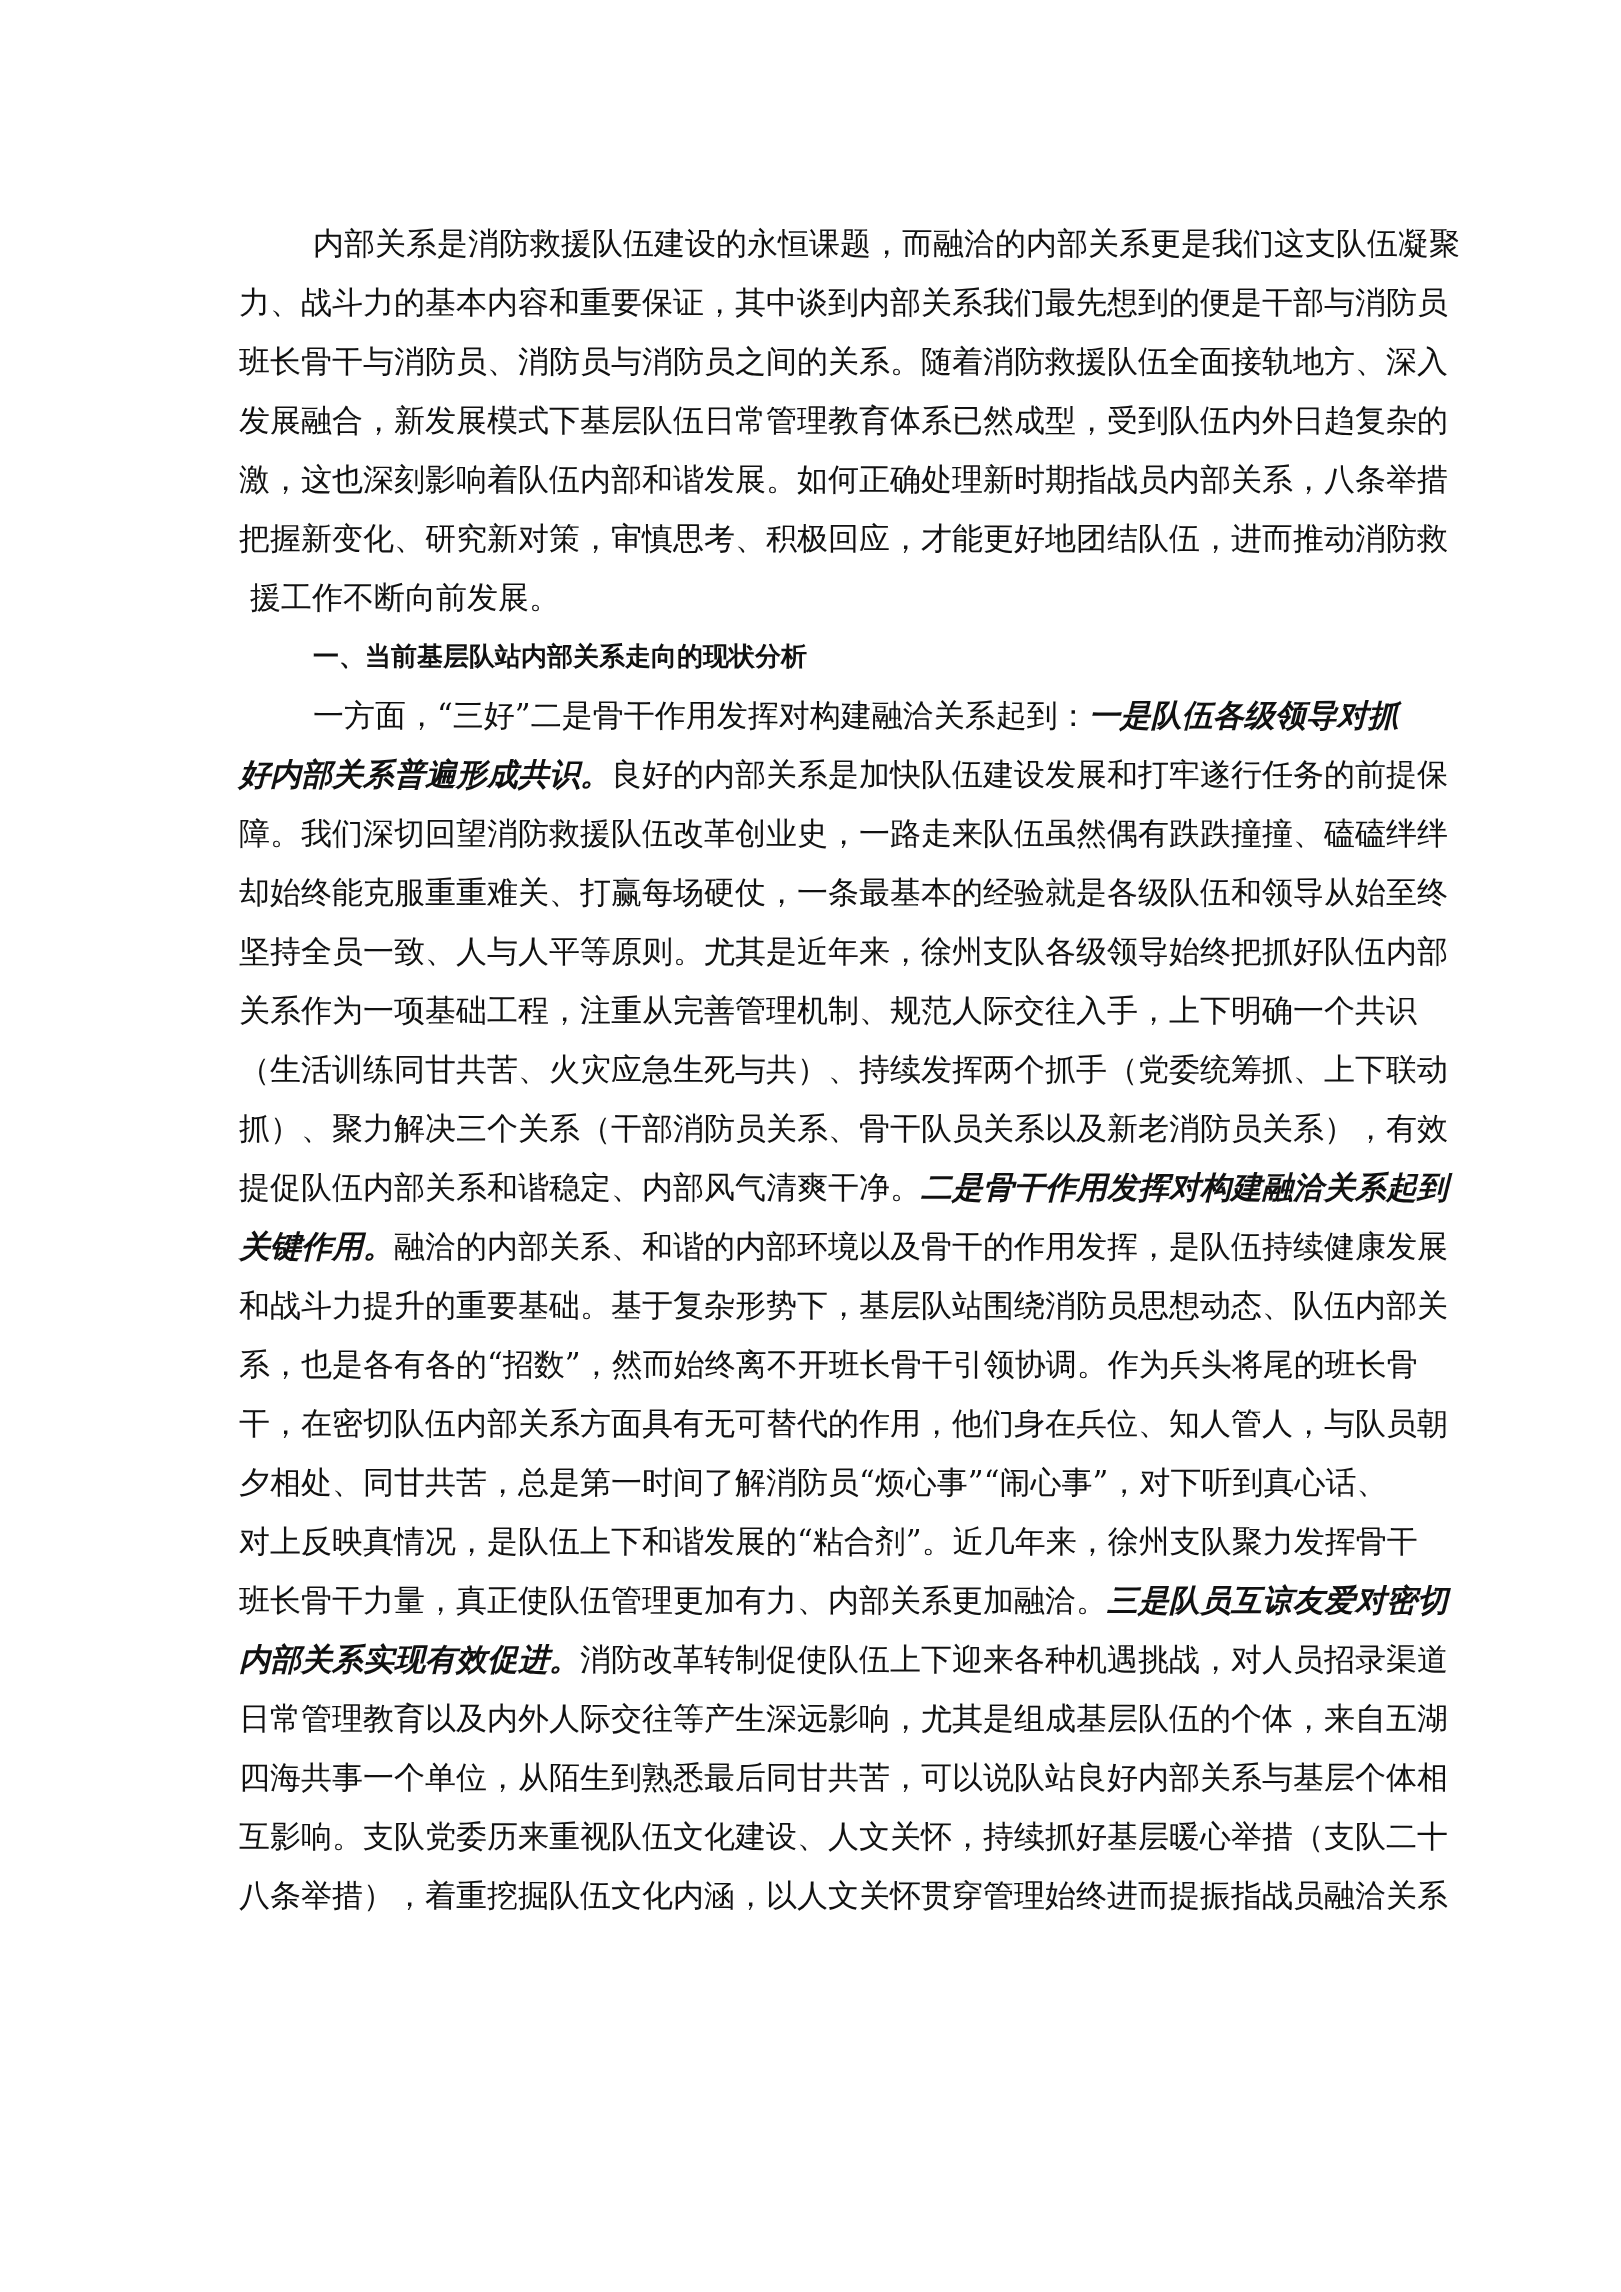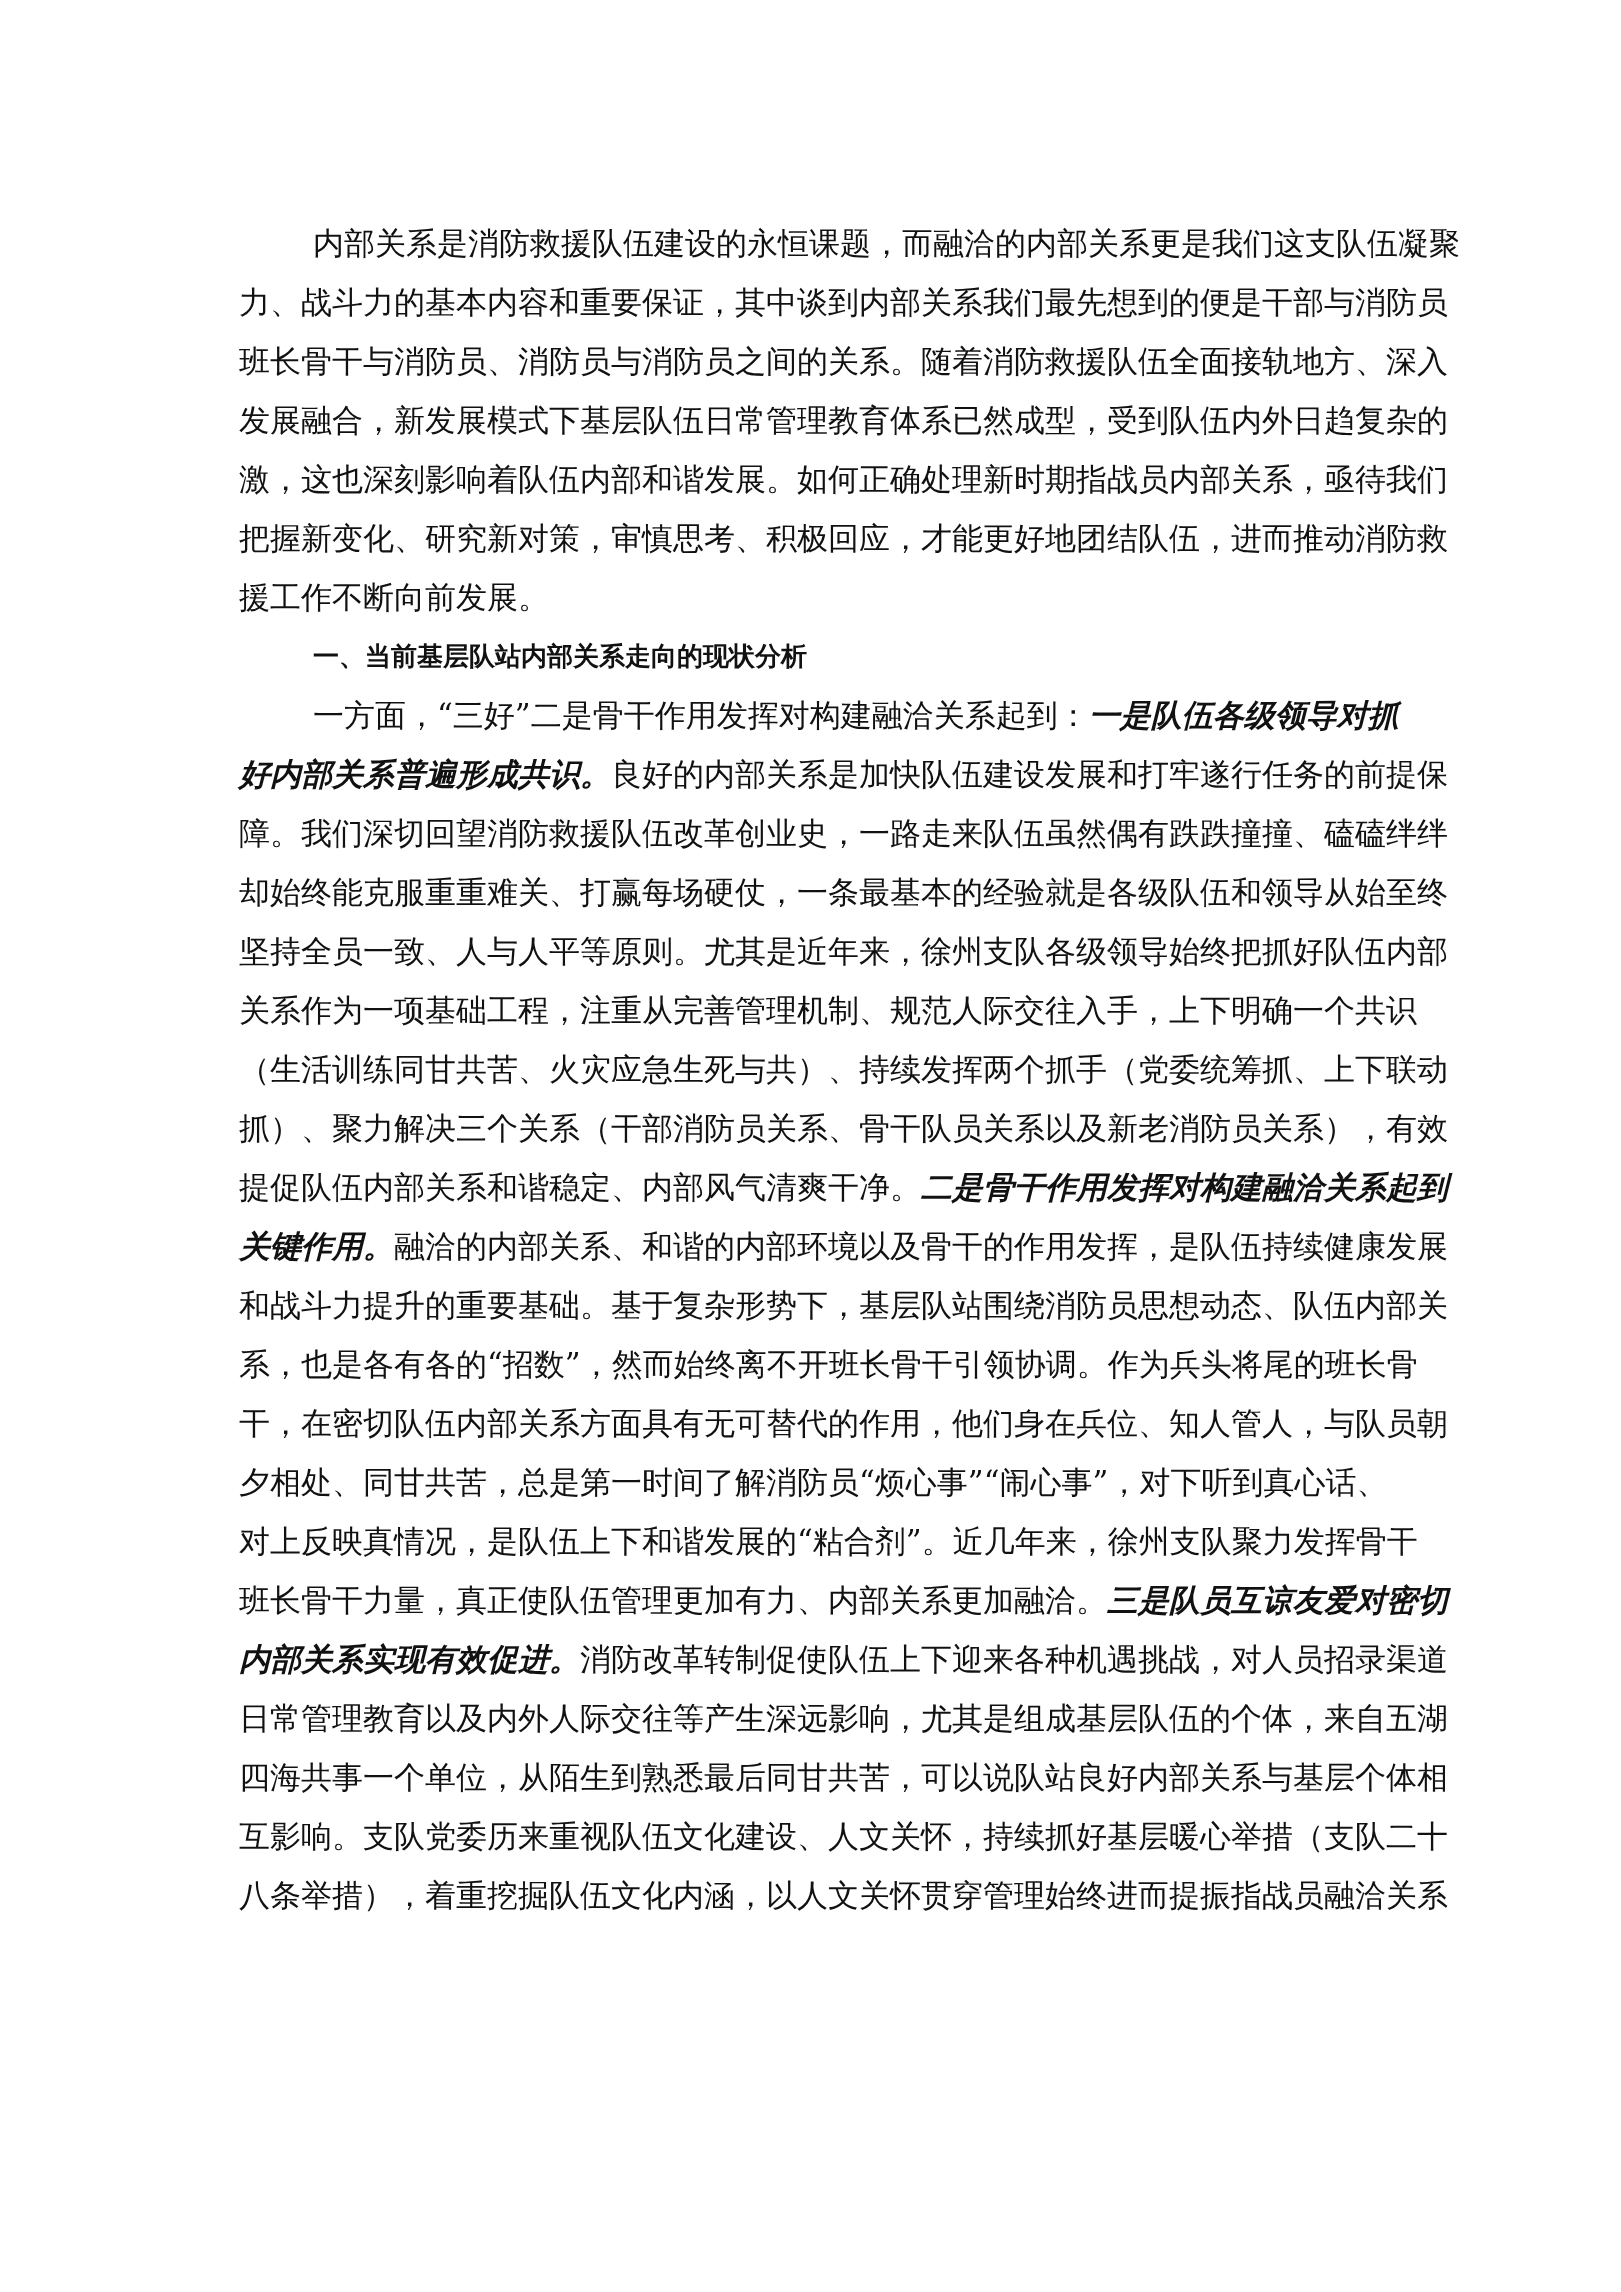--- a/index.html
+++ b/index.html
@@ -29,20 +29,21 @@
       text-align: justify;
       text-align-last: justify;
       letter-spacing: 0;
       overflow: visible;
     }
     .line.indent {
       padding-left: 74px;
     }
     .line.last {
       text-align-last: left;
+      margin-left: 11px;
     }
     .heading {
       font-family: "DejaVu Sans", "Liberation Sans", sans-serif;
       font-weight: bold;
       text-align-last: left;
       font-size: 26px;
     }
     .b {
       font-family: "DejaVu Sans", "Liberation Sans", sans-serif;
       font-weight: bold;
@@ -52,21 +53,21 @@
 </head>
 <body>
 
 <div class="page">
 
   <div>
     <div class="line indent">内部关系是消防救援队伍建设的永恒课题，而融洽的内部关系更是我们这支队伍凝聚</div>
     <div class="line">力、战斗力的基本内容和重要保证，其中谈到内部关系我们最先想到的便是干部与消防员</div>
     <div class="line">班长骨干与消防员、消防员与消防员之间的关系。随着消防救援队伍全面接轨地方、深入</div>
     <div class="line">发展融合，新发展模式下基层队伍日常管理教育体系已然成型，受到队伍内外日趋复杂的</div>
-    <div class="line">激，这也深刻影响着队伍内部和谐发展。如何正确处理新时期指战员内部关系，亟待我们</div>
+    <div class="line">激，这也深刻影响着队伍内部和谐发展。如何正确处理新时期指战员内部关系，八条举措</div>
     <div class="line">把握新变化、研究新对策，审慎思考、积极回应，才能更好地团结队伍，进而推动消防救</div>
     <div class="line last">援工作不断向前发展。</div>
   </div>
 
   <div class="line indent heading">一、当前基层队站内部关系走向的现状分析</div>
 
   <div>
     <div class="line indent"><span>一方面，“三好”二是骨干作用发挥对构建融洽关系起到：</span><span class="b">一是队伍各级领导对抓</span><span></span></div>
     <div class="line"><span></span><span class="b">好内部关系普遍形成共识。</span><span>良好的内部关系是加快队伍建设发展和打牢遂行任务的前提保</span></div>
     <div class="line"><span>障。我们深切回望消防救援队伍改革创业史，一路走来队伍虽然偶有跌跌撞撞、磕磕绊绊</span><span class="b"></span><span></span></div>

